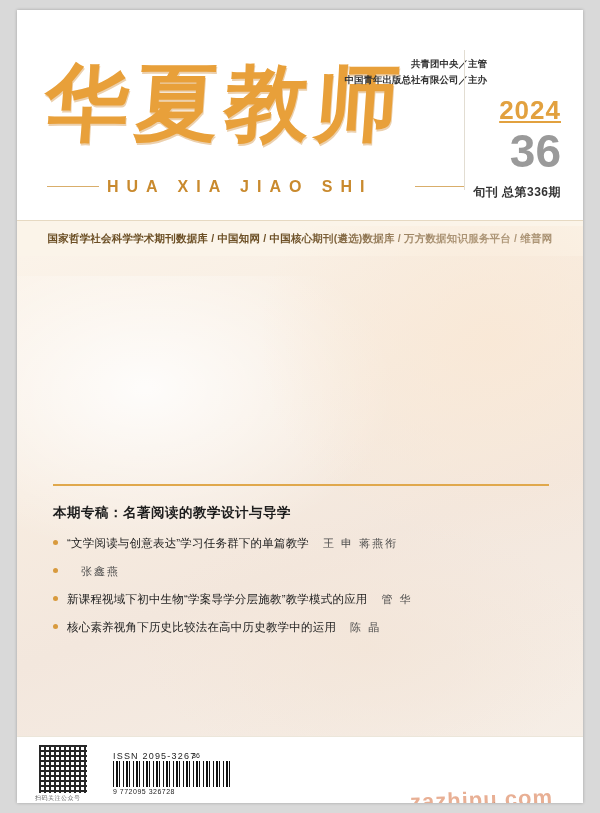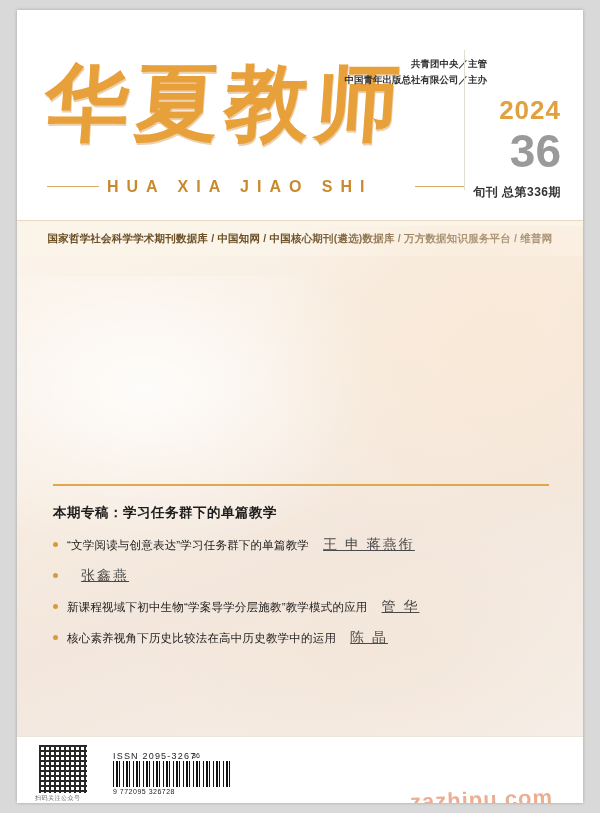--- a/index.html
+++ b/index.html
@@ -91,20 +91,21 @@
     width: 92px;
     text-align: right;
   }
   .issue-year {
     font-family: "Liberation Sans", sans-serif;
     font-size: 26px;
     color: #e2a13f;
     font-weight: bold;
     letter-spacing: 1px;
     line-height: 28px;
+    text-decoration: underline;
   }
   .issue-num {
     font-family: "Liberation Sans", sans-serif;
     font-size: 46px;
     color: #9a9a9a;
     font-weight: bold;
     line-height: 50px;
     margin-top: 2px;
   }
   .issue-sub {
@@ -207,25 +208,24 @@
     border-radius: 50%;
     background: #d89a3d;
     margin-right: 9px;
     flex: 0 0 auto;
     position: relative;
     top: -2px;
   }
   .toc-title { white-space: nowrap; }
   .toc-authors {
     margin-left: 14px;
-    font-size: 14px;
+    font-size: 11px;
     color: #4a4a4a;
     letter-spacing: 2px;
     white-space: nowrap;
-    text-decoration: underline;
   }
 
   
   .footer {
     position: absolute;
     left: 0;
     top: 726px;
     width: 566px;
     height: 67px;
     background: #ffffff;
@@ -345,21 +345,21 @@
     </div>
 
     <div class="art">
       <div class="wash1"></div>
       <div class="wash2"></div>
       <div class="wash3"></div>
     </div>
 
     <div class="contents">
       <div class="contents-rule"></div>
-      <div class="feature-title">本期专稿：学习任务群下的单篇教学</div>
+      <div class="feature-title">本期专稿：名著阅读的教学设计与导学</div>
 
       <div class="toc-item">
         <span class="toc-bullet"></span>
         <span class="toc-title">“文学阅读与创意表达”学习任务群下的单篇教学</span>
         <span class="toc-authors">王  申   蒋燕衔</span>
       </div>
       <div class="toc-item">
         <span class="toc-bullet"></span>
         <span class="toc-authors">张鑫燕</span>
       </div>

